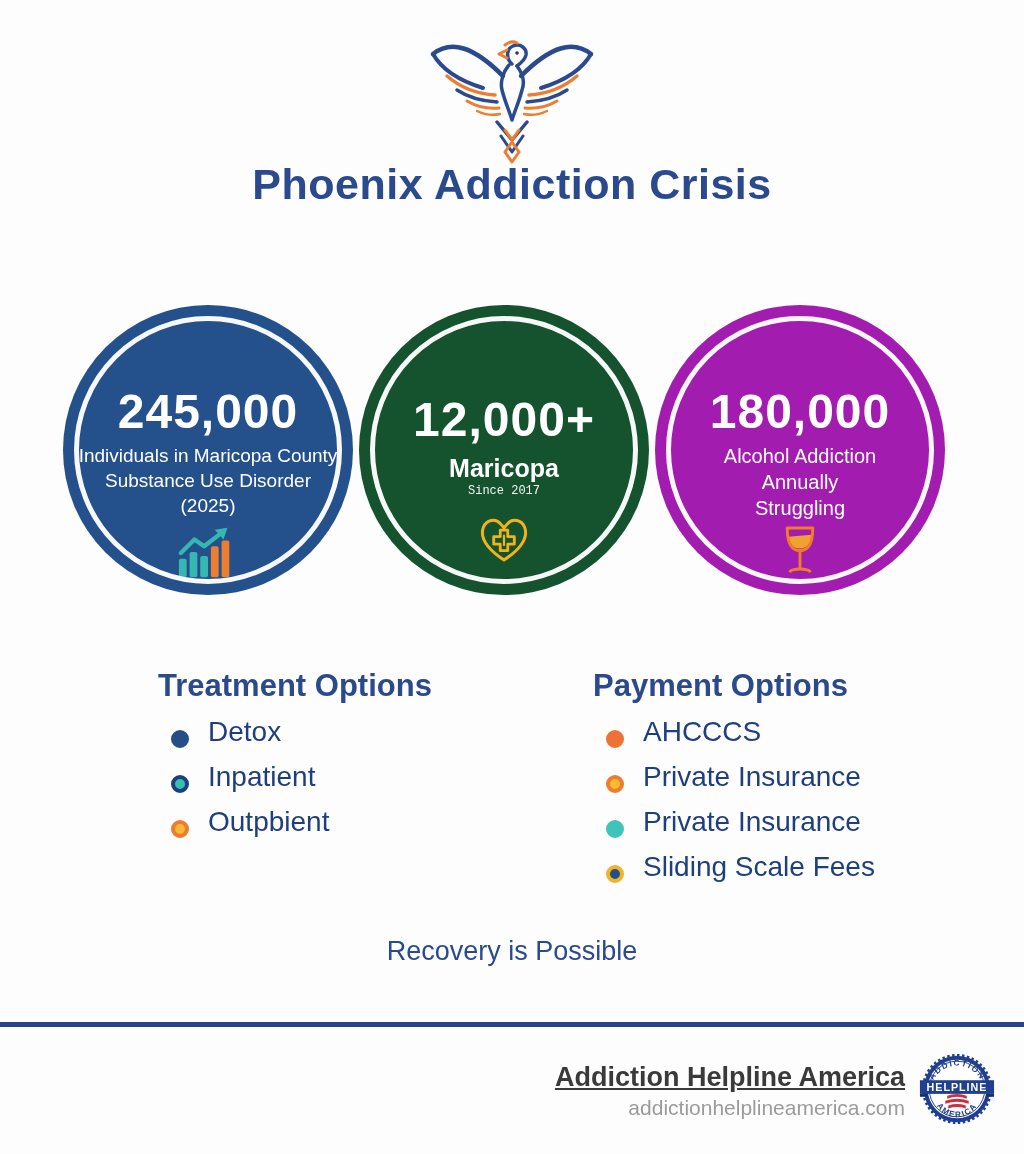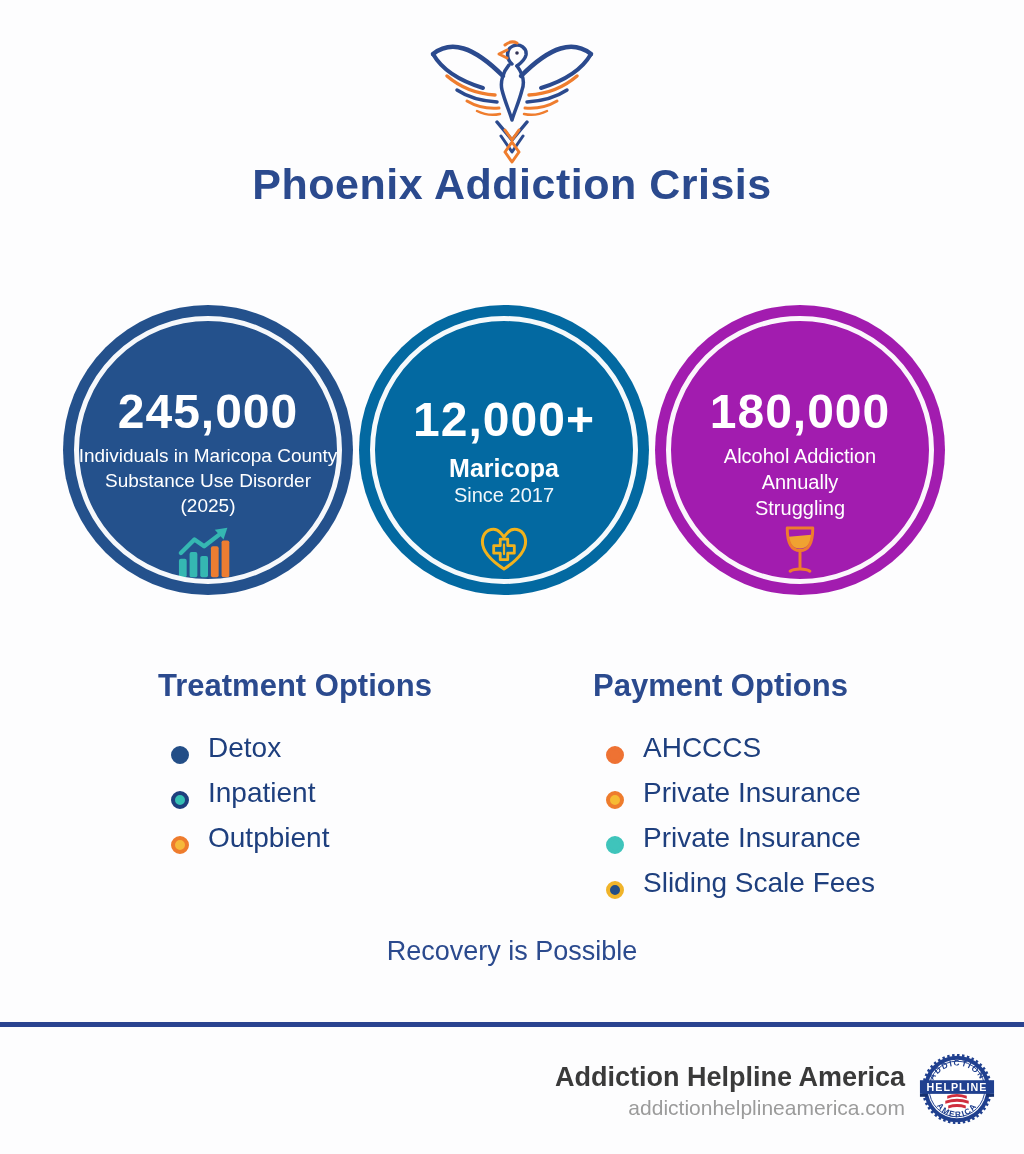--- a/index.html
+++ b/index.html
@@ -23,48 +23,48 @@
     color:#fff; text-align:center; display:flex; flex-direction:column; align-items:center;
   }
   .stat-ring {
     position:absolute; inset:11px; border-radius:50%;
     border:5px solid rgba(255,255,255,.96); pointer-events:none;
   }
   .stat-value { font-size:48px; font-weight:bold; letter-spacing:1px; line-height:1.05; }
   .stat-desc  { font-size:19px; line-height:1.3; font-weight:500; }
   .stat-desc span { display:block; }
   .stat-label    { font-size:25px; font-weight:bold; }
-  .stat-sublabel { font-size:20px; opacity:.95; }
+  .stat-sublabel { font-size:12px; opacity:.95;font-family:Liberation Mono, monospace; }
   .c1 .stat-value { margin-top:82px; }
   .c1 .stat-desc  { margin-top:7px; }
   .c1 .stat-icon  { margin-top:8px; }
   .c2 .stat-value { margin-top:90px; }
   .c2 .stat-label { margin-top:9px; }
   .c2 .stat-sublabel { margin-top:1px; }
   .c2 .stat-icon  { margin-top:13px; }
   .c3 .stat-value { margin-top:82px; }
   .c3 .stat-desc  { margin-top:6px; font-size:20px; }
   .c3 .stat-icon  { margin-top:3px; }
   
   .options-col { position:absolute; top:668px; }
   .options-col.left  { left:158px; }
   .options-col.right { left:593px; }
-  .options-heading { font-size:31px; font-weight:bold; color:#2b4a8e; margin-bottom:28px; }
+  .options-heading { font-size:31px; font-weight:bold; color:#2b4a8e; margin-bottom:12px; }
   .options-list { list-style:none; display:flex; flex-direction:column; gap:13px; }
   .options-list li { display:flex; align-items:flex-end; gap:19px; padding-left:13px;
                      font-size:28px; color:#1e3f7e; }
   .bullet { width:18px; height:18px; border-radius:50%; border:4px solid; flex:0 0 auto; }
   
   .tagline {
     position:absolute; top:936px; left:0; width:100%;
     text-align:center; font-size:27px; color:#2b4a8e;
   }
   .divider { position:absolute; top:1022px; left:0; width:100%; height:5px; background:#2a4390; }
   .footer-text { position:absolute; top:1062px; left:0; width:905px; text-align:right; }
-  .brand-name   { font-size:27px; font-weight:bold; color:#3a3a3a; }
+  .brand-name   { font-size:27px; font-weight:bold; color:#3a3a3a;text-decoration:underline; }
   .brand-domain { font-size:21px; color:#9b9b9b; margin-top:3px; }
   .badge { position:absolute; top:1050px; left:918px; }
 </style>
 </head>
 <body>
 
 <div class="page">
 
   <svg class="logo" width="170" height="132" viewBox="0 0 170 132" fill="none">
     <g stroke-linecap="round" stroke-linejoin="round" fill="none">
@@ -116,21 +116,21 @@
         <rect x="2" y="33" width="8" height="19" rx="2" fill="#35b7b2"></rect>
         <rect x="13" y="26" width="8" height="26" rx="2" fill="#35b7b2"></rect>
         <rect x="24" y="30" width="8" height="22" rx="2" fill="#35b7b2"></rect>
         <rect x="35" y="20" width="8" height="32" rx="2" fill="#ed7d31"></rect>
         <rect x="46" y="14" width="8" height="38" rx="2" fill="#ed7d31"></rect>
         <path d="M4,27 L18,13 L28,20 L45,7" stroke="#35b7b2" stroke-width="4.5" fill="none" stroke-linecap="round" stroke-linejoin="round"></path>
         <polygon points="52,1 39,3 48,13" fill="#35b7b2"></polygon>
       </svg>
     </div>
 
-    <div class="stat-circle c2" style="background-color: #0369a1;">
+    <div class="stat-circle c2" style="background-color: #14532d;">
       <div class="stat-ring"></div>
       <div class="stat-value">12,000+</div>
       <div class="stat-label">Maricopa</div>
       <div class="stat-sublabel">Since 2017</div>
       <svg class="stat-icon" width="60" height="55" viewBox="0 0 64 58" fill="none">
         <path d="M32,52 C14,40 6,28 10,17 C13,9 23,7 28,13 C30,15 32,18 32,18 C32,18 34,15 36,13 C41,7 51,9 54,17 C58,28 50,40 32,52 Z" stroke="#f2b21c" stroke-width="3.2" stroke-linejoin="round"></path>
         <path d="M28,20 h8 v7 h7 v8 h-7 v7 h-8 v-7 h-7 v-8 h7 Z" stroke="#f2b21c" stroke-width="3" stroke-linejoin="round"></path>
         <path d="M32,26 v10" stroke="#f2b21c" stroke-width="2.4" stroke-linecap="round"></path>
       </svg>
     </div>

